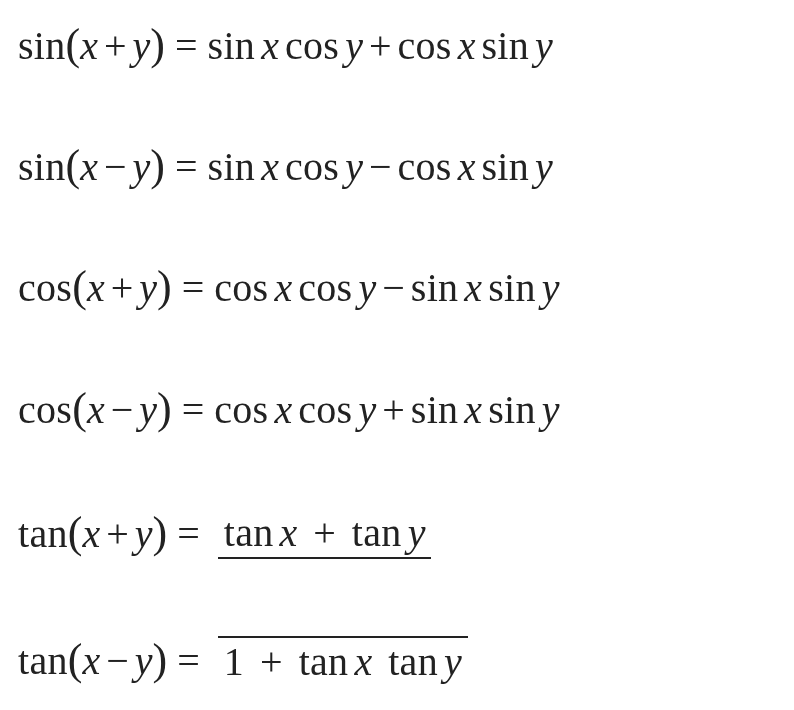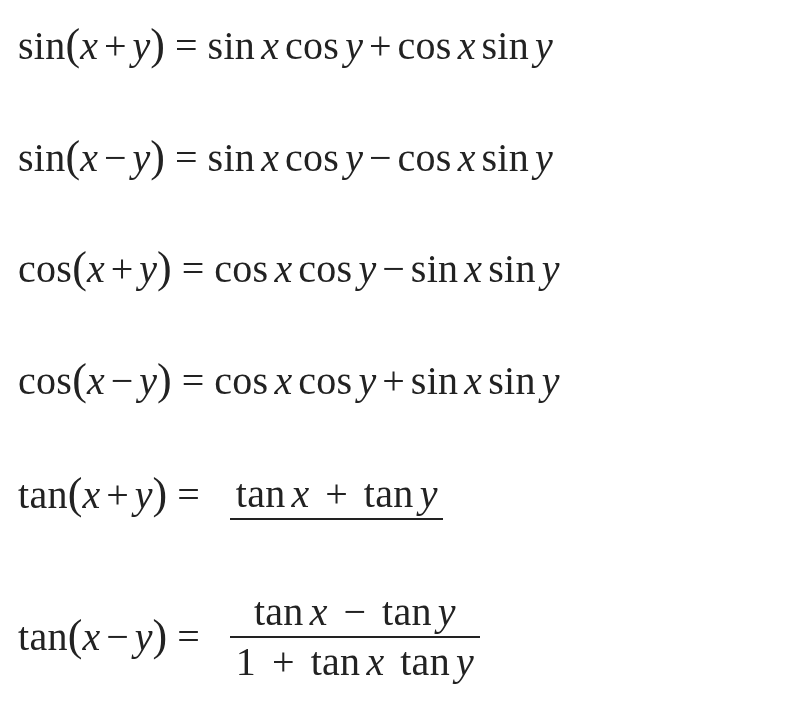--- a/index.html
+++ b/index.html
@@ -31,21 +31,21 @@
   .op   { font-style: normal; padding: 0 6px; }
   .eqop { padding: 0 10px; }
   .thin { display: inline-block; width: 6px; }
   .paren { font-style: normal; font-size: 44px; position: relative; top: -1px; }
 
   .frac {
     display: inline-flex;
     flex-direction: column;
     align-items: center;
     vertical-align: middle;
-    margin-left: 20px;
+    margin-left: 8px;
   }
   .frac .num, .frac .den {
     padding: 4px 6px;
     font-size: 40px;
     line-height: 1;
   }
   .frac .bar {
     width: 100%;
     border-top: 2px solid #222;
     height: 0;
@@ -194,25 +194,20 @@
   <span class="lhs">
     <span class="fn">tan</span>
     <span class="paren">(</span>
     <span class="var">x</span>
     <span class="op">−</span>
     <span class="var">y</span>
     <span class="paren">)</span>
   </span>
   <span class="op eqop">=</span>
   <span class="frac">
-    <span class="num">
-      <span class="fn">tan</span><span class="thin"></span><span class="var">x</span>
-      <span class="op">−</span>
-      <span class="fn">tan</span><span class="thin"></span><span class="var">y</span>
-    </span>
     <span class="bar"></span>
     <span class="den">
       <span class="fn">1</span>
       <span class="op">+</span>
       <span class="fn">tan</span><span class="thin"></span><span class="var">x</span><span class="thin"></span>
       <span class="fn">tan</span><span class="thin"></span><span class="var">y</span>
     </span>
   </span>
 </div>
 

